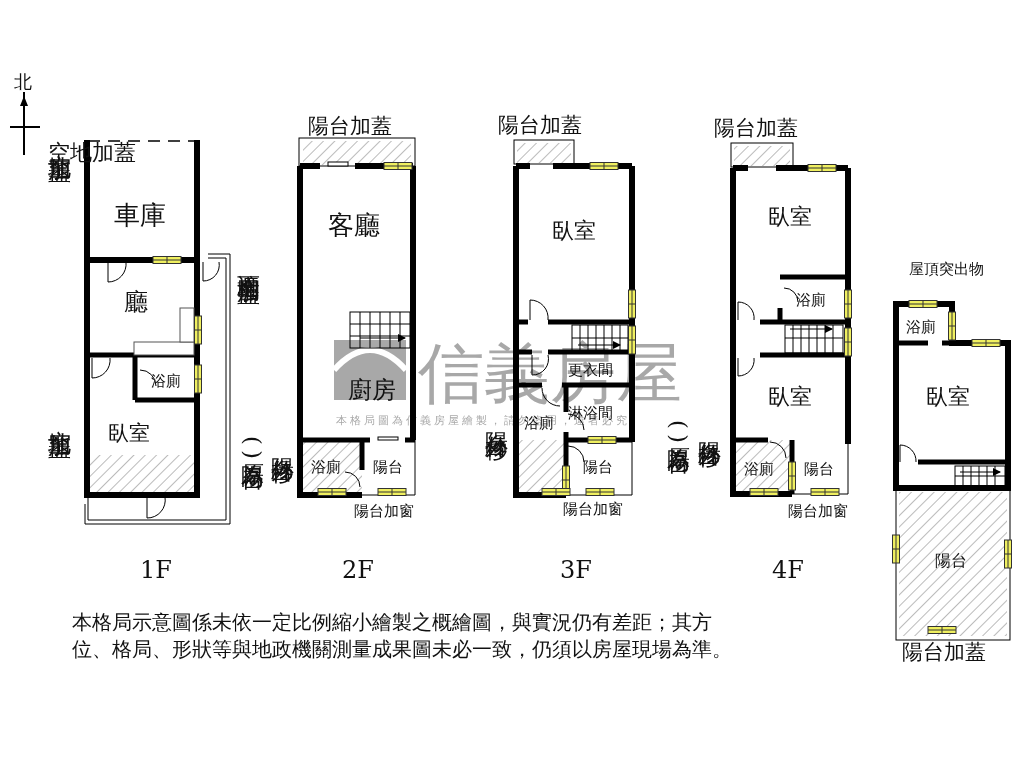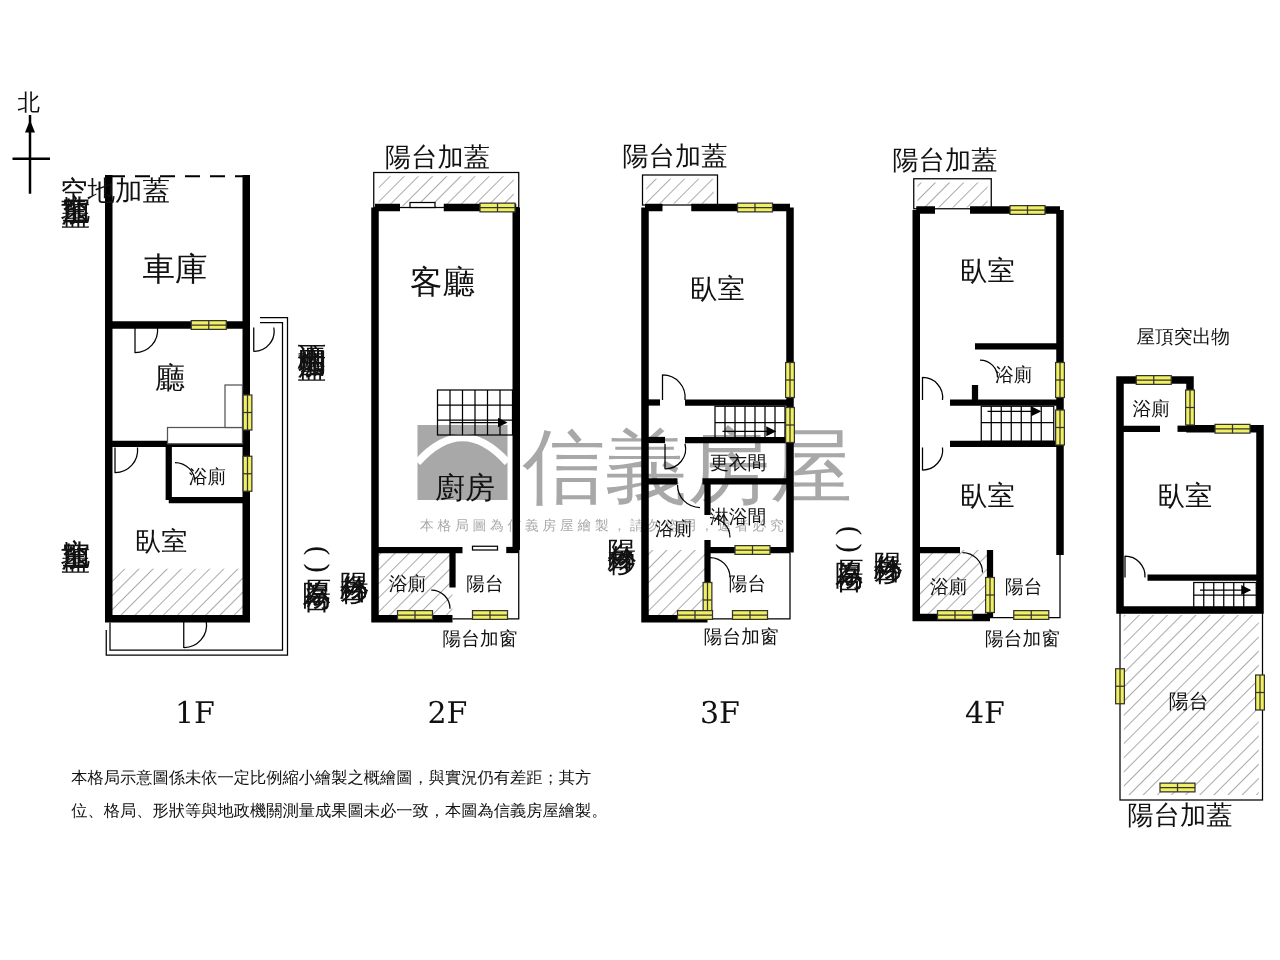--- a/index.html
+++ b/index.html
@@ -1,20 +1,20 @@
 <!DOCTYPE html>
 <html><head>
 <meta charset="utf-8">
 <style>
   html,body{margin:0;padding:0;background:#ffffff;}
   body{width:1024px;height:768px;position:relative;overflow:hidden;font-family:"DejaVu Serif","Liberation Serif",serif;color:#111;}
   svg{position:absolute;left:0;top:0;}
   .lbl{font-family:"DejaVu Serif","Liberation Serif",serif;fill:#111;}
   .wm{font-family:"DejaVu Sans","Liberation Sans",sans-serif;fill:#9a9a9a;}
-  .note{position:absolute;left:57px;top:609px;width:800px;font-family:"DejaVu Serif","Liberation Serif",serif;font-size:13px;line-height:27px;color:#111;}
+  .note{position:absolute;left:72px;top:609px;width:800px;font-family:"DejaVu Serif","Liberation Serif",serif;font-size:20px;line-height:27px;color:#111;}
   .note div{white-space:nowrap;}
 </style>
 </head>
 <body>
 
 <svg width="1024" height="768" viewBox="0 0 1024 768" xmlns="http://www.w3.org/2000/svg">
   <defs>
     <pattern id="hatch" width="8" height="8" patternUnits="userSpaceOnUse" patternTransform="rotate(45)">
       <line x1="0" y1="0" x2="0" y2="8" stroke="#777" stroke-width="1"></line>
     </pattern>
@@ -249,14 +249,14 @@
 <div style="position:absolute;left:270px;top:440px;writing-mode:vertical-rl;font-size:23px;line-height:26px;letter-spacing:1px;font-family:'DejaVu Serif',serif;">陽台外移</div>
 <div style="position:absolute;left:240px;top:436px;writing-mode:vertical-rl;font-size:23px;line-height:26px;letter-spacing:1px;font-family:'DejaVu Serif',serif;">(原為陽台)</div>
 
 <div style="position:absolute;left:484px;top:414px;writing-mode:vertical-rl;font-size:23px;line-height:26px;letter-spacing:2px;font-family:'DejaVu Serif',serif;">陽台外移</div>
 
 <div style="position:absolute;left:666px;top:420px;writing-mode:vertical-rl;font-size:23px;line-height:26px;letter-spacing:1px;font-family:'DejaVu Serif',serif;">(原為陽台)</div>
 <div style="position:absolute;left:697px;top:424px;writing-mode:vertical-rl;font-size:23px;line-height:26px;letter-spacing:1px;font-family:'DejaVu Serif',serif;">陽台外移</div>
 
 <div class="note">
   <div>本格局示意圖係未依一定比例縮小繪製之概繪圖，與實況仍有差距；其方</div>
-  <div>位、格局、形狀等與地政機關測量成果圖未必一致，本圖為信義房屋繪製。</div>
+  <div>位、格局、形狀等與地政機關測量成果圖未必一致，仍須以房屋現場為準。</div>
 </div>
 
 </body></html>

